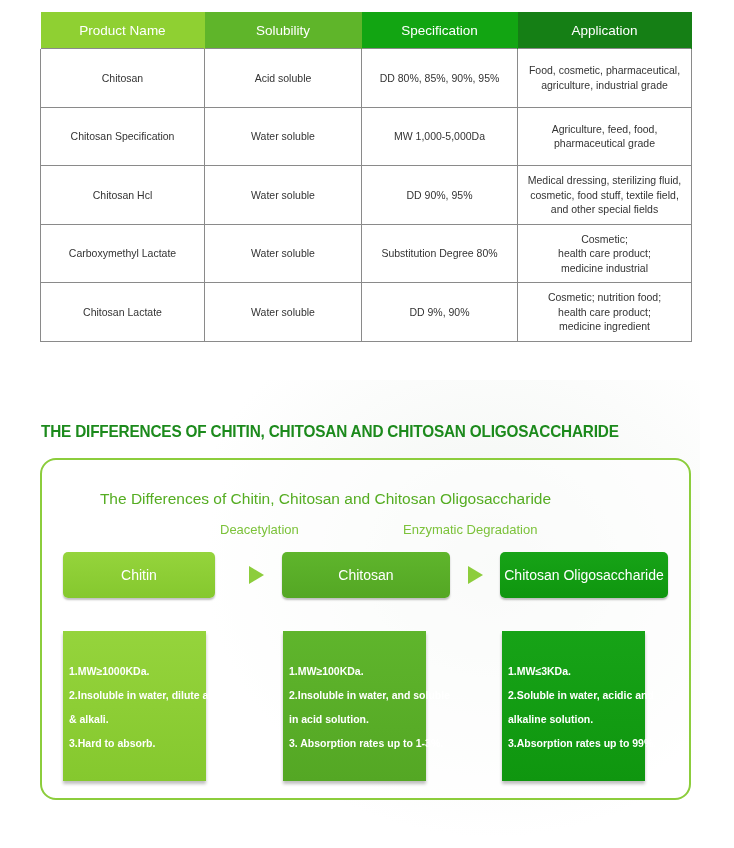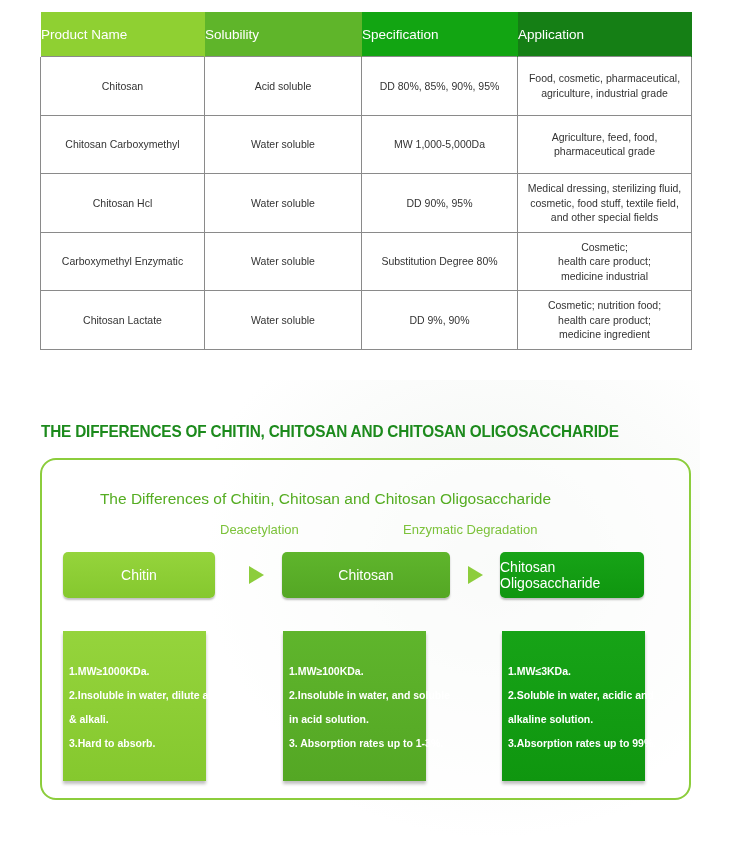--- a/index.html
+++ b/index.html
@@ -12,22 +12,22 @@
     position: absolute; left: 180px; top: 380px; width: 520px; height: 460px;
     background: radial-gradient(ellipse at 60% 40%, rgba(230,236,230,0.55), rgba(255,255,255,0) 70%);
     pointer-events: none;
   }
   
   .spec-table {
     position: absolute; left: 40px; top: 12px; width: 651px;
     border-collapse: collapse; table-layout: fixed;
   }
   .spec-table th {
-    height: 44px; color: #ffffff; font-weight: normal; font-size: 13.5px;
-    padding: 0; text-align: left; vertical-align: middle;
+    height: 36px; color: #ffffff; font-weight: normal; font-size: 13.5px;
+    padding: 0; text-align: center; vertical-align: middle;
   }
   .spec-table th.c0 { background: #8fd032; }
   .spec-table th.c1 { background: #5fb52a; }
   .spec-table th.c2 { background: #12a512; }
   .spec-table th.c3 { background: #157f15; margin-top: 12px; }
   .spec-table td {
     height: 57.5px; border: 1px solid #8a8a8a; font-size: 10.5px; color: #333;
     text-align: center; vertical-align: middle; padding: 0 6px; line-height: 14.5px;
     background: #fff;
   }
@@ -96,36 +96,36 @@
   </thead>
   <tbody>
     <tr>
       <td>Chitosan</td>
       <td>Acid soluble</td>
       <td>DD 80%, 85%, 90%, 95%</td>
       <td class="multiline">Food, cosmetic, pharmaceutical,
 agriculture, industrial grade</td>
     </tr>
     <tr>
-      <td>Chitosan Carboxymethyl</td>
+      <td>Chitosan Specification</td>
       <td>Water soluble</td>
       <td>MW 1,000-5,000Da</td>
       <td class="multiline">Agriculture, feed, food,
 pharmaceutical grade</td>
     </tr>
     <tr>
       <td>Chitosan Hcl</td>
       <td>Water soluble</td>
       <td>DD 90%, 95%</td>
       <td class="multiline">Medical dressing, sterilizing fluid,
 cosmetic, food stuff, textile field,
 and other special fields</td>
     </tr>
     <tr>
-      <td>Carboxymethyl Enzymatic</td>
+      <td>Carboxymethyl Lactate</td>
       <td>Water soluble</td>
       <td>Substitution Degree 80%</td>
       <td class="multiline">Cosmetic;
 health care product;
 medicine industrial</td>
     </tr>
     <tr>
       <td>Chitosan Lactate</td>
       <td>Water soluble</td>
       <td>DD 9%, 90%</td>
@@ -145,21 +145,21 @@
 <div class="step-label" style="left:403px;">Enzymatic Degradation</div>
 
 <div class="flow-box g1" style="left:63px; width:152px;">
   <span>Chitin</span>
 </div>
 <div class="arrow" style="left:249px;"></div>
 <div class="flow-box g2" style="left:282px; width:168px;">
   <span>Chitosan</span>
 </div>
 <div class="arrow" style="left:468px;"></div>
-<div class="flow-box g3" style="left:500px; width:144px;">
+<div class="flow-box g3" style="left:500px; width:168px;">
   <span>Chitosan Oligosaccharide</span>
 </div>
 
 <div class="detail-box g1" style="left:63px;">
   <span class="line">1.MW≥1000KDa.</span>
   <span class="line">2.Insoluble in water, dilute acid</span>
   <span class="line">&amp; alkali.</span>
   <span class="line">3.Hard to absorb.</span>
 </div>
 <div class="detail-box g2" style="left:283px;">

